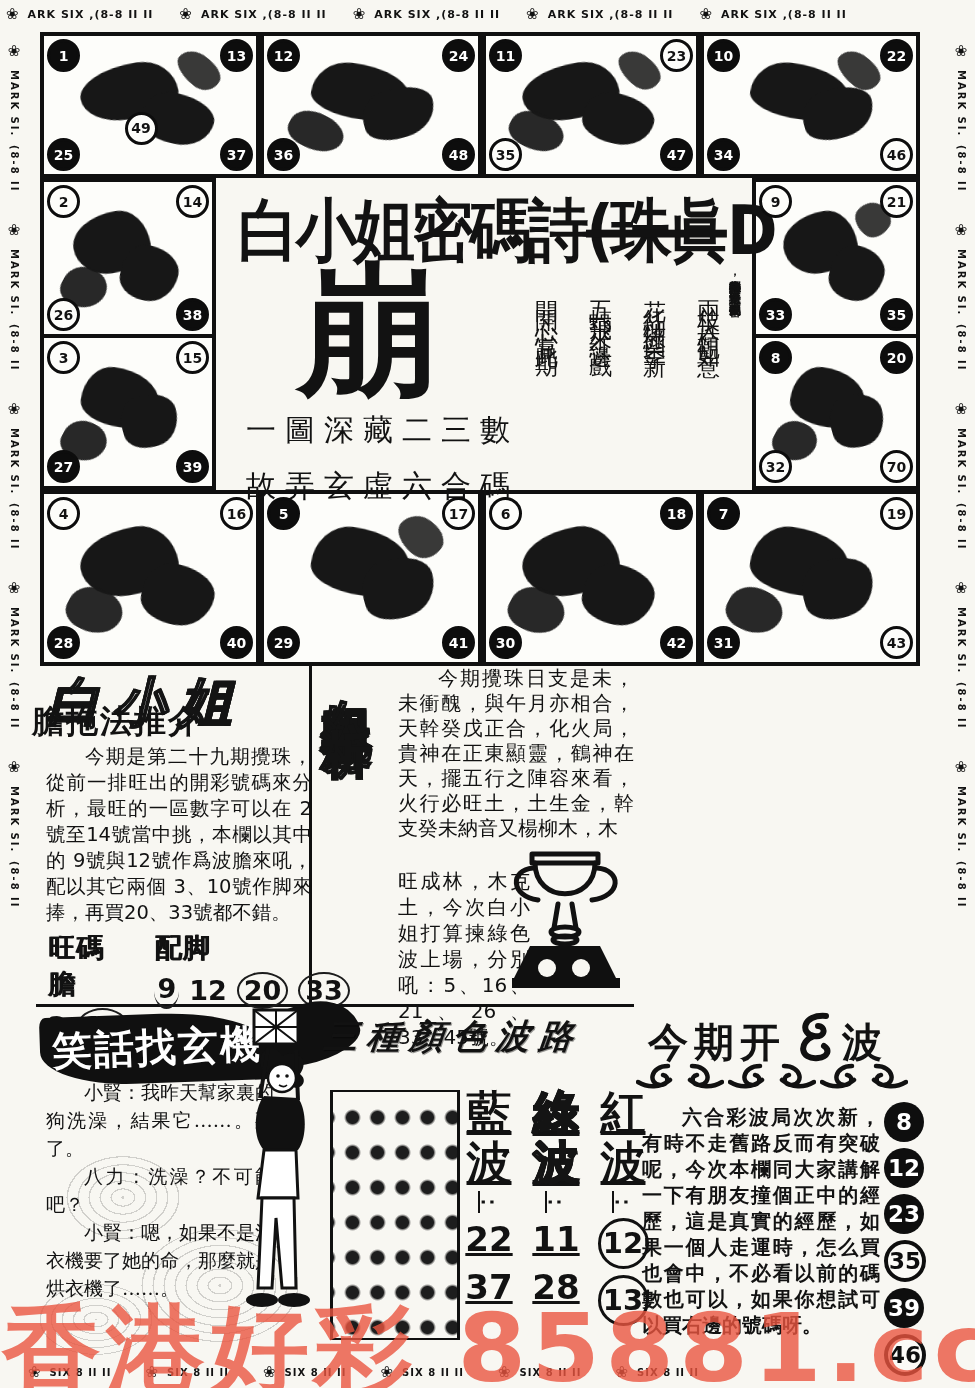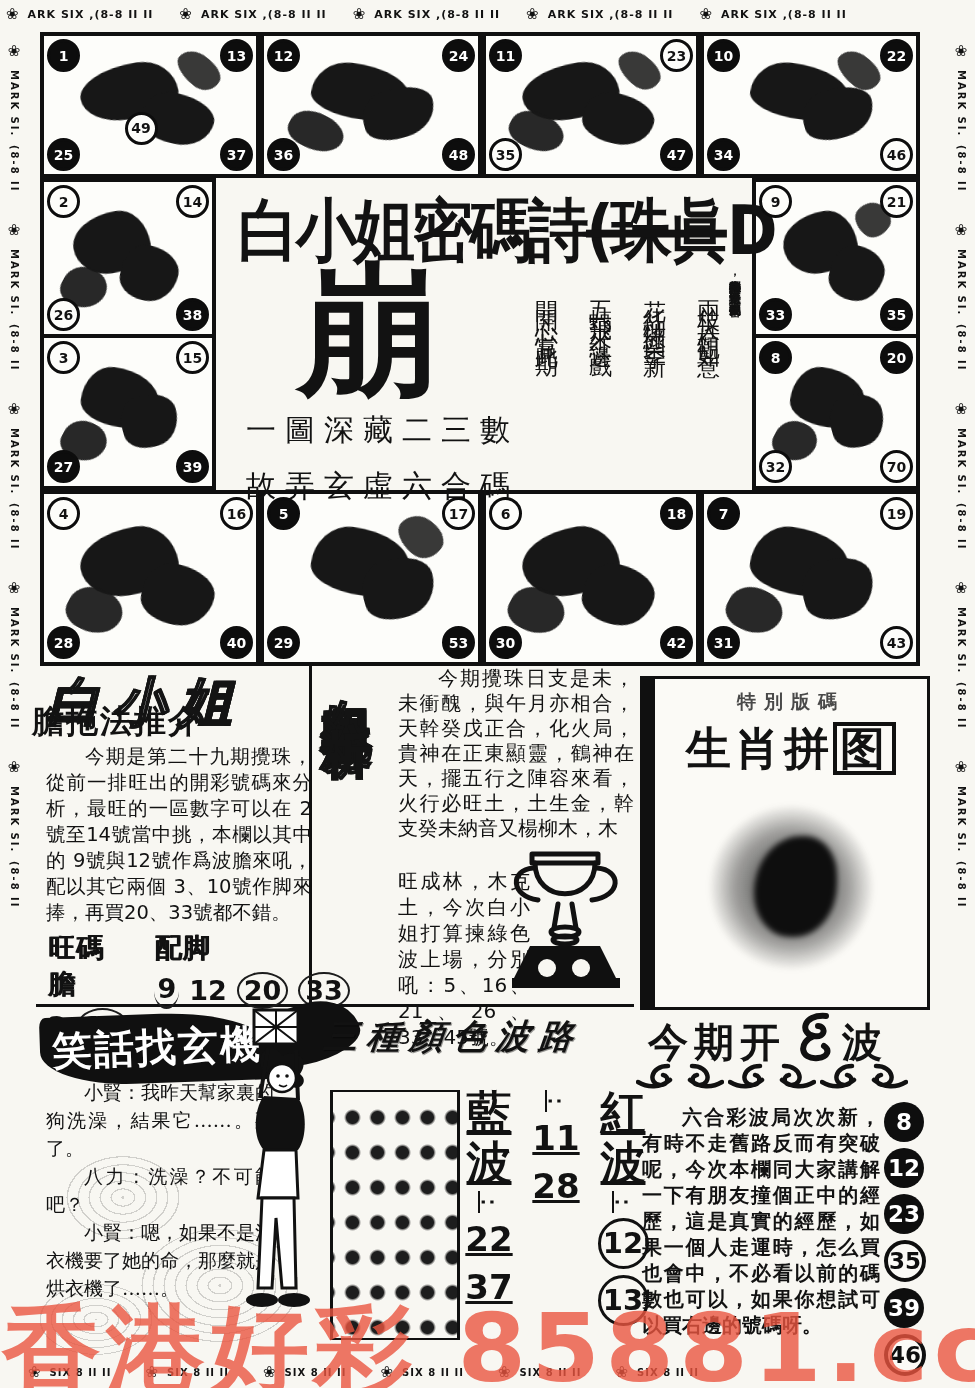--- a/index.html
+++ b/index.html
@@ -304,21 +304,21 @@
     <span class="cnum bl dark">28</span>
     <span class="cnum br dark">40</span>
     <span class="ink i1"></span>
     <span class="ink i2"></span>
     <span class="ink i3"></span>
   </div>
   <div class="panel alt" style="left:260px;top:490px;width:214px;height:168px">
     <span class="cnum tl dark">5</span>
     <span class="cnum tr">17</span>
     <span class="cnum bl dark">29</span>
-    <span class="cnum br dark">53</span>
+    <span class="cnum br dark">41</span>
     <span class="ink i1"></span>
     <span class="ink i2"></span>
     <span class="ink i4"></span>
   </div>
   <div class="panel" style="left:482px;top:490px;width:210px;height:168px">
     <span class="cnum tl">6</span>
     <span class="cnum tr dark">18</span>
     <span class="cnum bl dark">30</span>
     <span class="cnum br dark">42</span>
     <span class="ink i1"></span>
@@ -388,27 +388,20 @@
       <path class="st" d="M56,58 L52,82 M70,58 L74,82"></path>
       <ellipse class="st" cx="63" cy="86" rx="14" ry="5"></ellipse>
       <ellipse class="st" cx="63" cy="94" rx="12" ry="4"></ellipse>
       <path d="M28,100 L98,100 L114,132 L12,132 Z" fill="#101010"></path>
       <circle cx="45" cy="122" r="9" fill="#f8f7f2"></circle>
       <circle cx="79" cy="122" r="9" fill="#f8f7f2"></circle>
       <rect x="10" y="132" width="108" height="10" fill="#101010"></rect>
     </svg>
   </div>
 
-  <div class="zx-box">
-    <div class="zx-kicker">特別版碼</div>
-    <div class="zx-title">
-      <span>生肖拼</span><span class="boxed">图</span>
-    </div>
-    <div class="zx-blob"></div>
-  </div>
 
   <div class="joke-splash"></div>
   <div class="joke-head">笑話找玄機</div>
   <div class="spiral" style="left:58px;top:1150px;width:130px;height:95px"></div>
   <div class="spiral" style="left:140px;top:1228px;width:160px;height:115px"></div>
   <div class="spiral" style="left:36px;top:1282px;width:120px;height:75px"></div>
   <div class="joke-body">
     <p>小賢：我昨天幫家裏的狗洗澡，結果它……。死了。</p>
     <p>八力：洗澡？不可能吧？</p>
     <p>小賢：嗯，如果不是洗衣機要了她的命，那麼就是烘衣機了……。</p>
@@ -434,20 +427,21 @@
   <div class="bolu-head">三種顏色波路</div>
   <div class="ball-grid"></div>
   <div class="bolu-cols">
     <div class="bolu-col">
       <div class="bolu-label">藍波</div>
       <span class="bolu-sep">：</span>
       <div class="bolu-val">22</div>
       <div class="bolu-val">37</div>
     </div>
     <div class="bolu-col">
+      <div class="bolu-label outline-txt">綠波</div>
       <span class="bolu-sep">：</span>
       <div class="bolu-val">11</div>
       <div class="bolu-val">28</div>
     </div>
     <div class="bolu-col">
       <div class="bolu-label">紅波</div>
       <span class="bolu-sep">：</span>
       <span class="bolu-val circle">12</span>
       <span class="bolu-val circle">13</span>
     </div>

